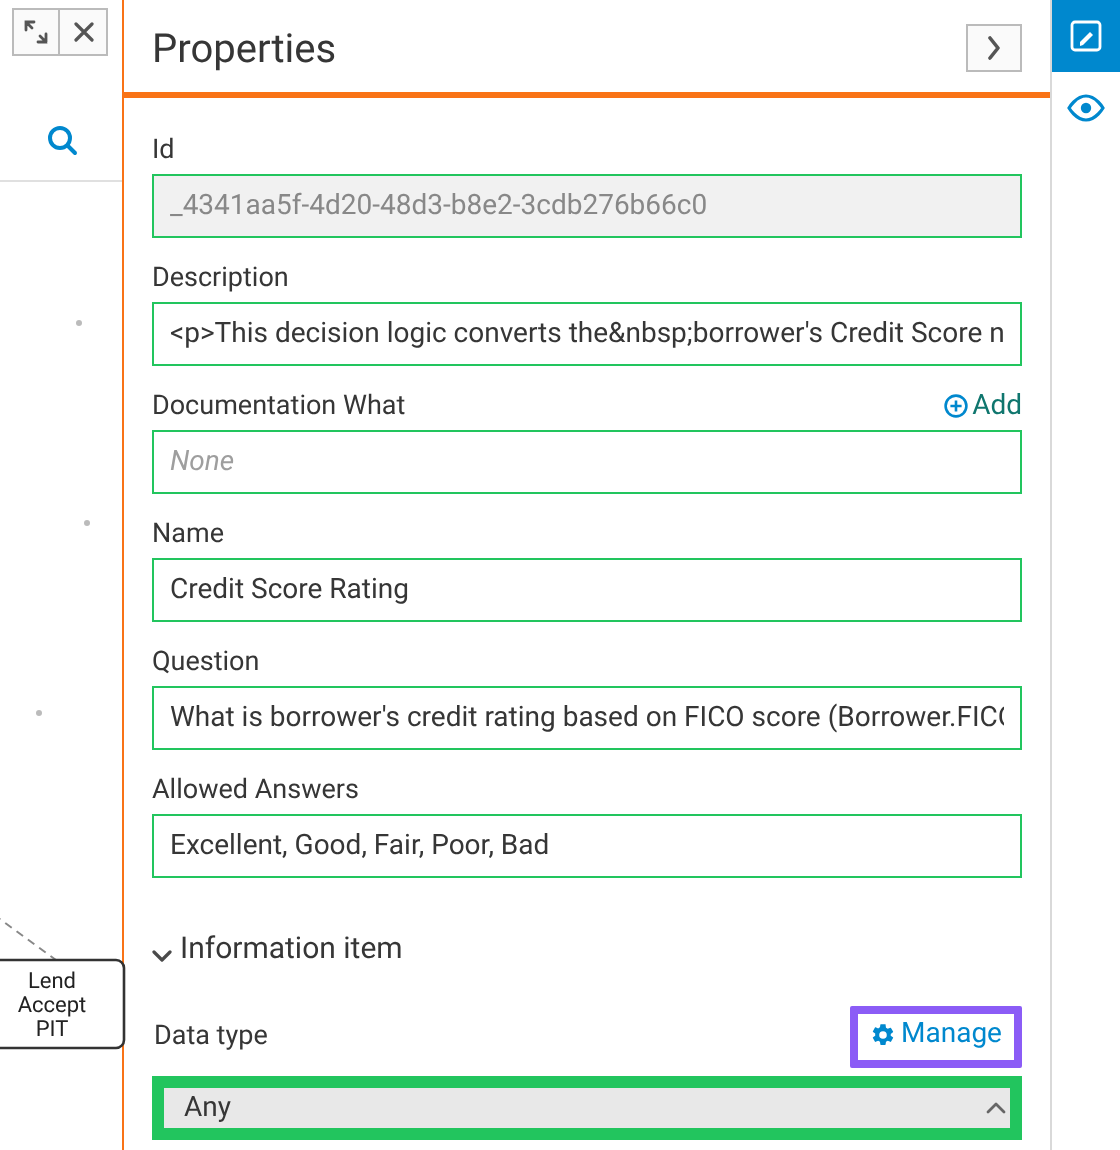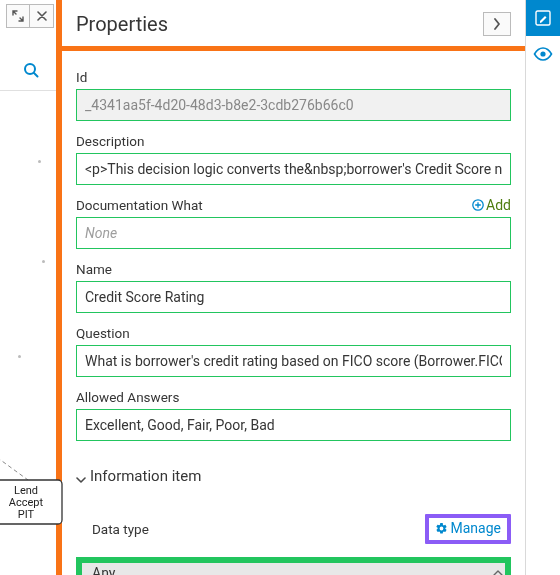--- a/index.html
+++ b/index.html
@@ -1,37 +1,37 @@
 <!DOCTYPE html>
 <html><head>
 <meta charset="utf-8">
 <style>
   * { box-sizing: border-box; margin: 0; padding: 0; }
   html, body { width: 560px; height: 575px; overflow: hidden; font-family: -apple-system, "Segoe UI", Roboto, "Helvetica Neue", Arial, sans-serif; font-size: 14px; color: #333; background: #fff; }
   .root { display: flex; width: 560px; height: 575px; }
   
-  .left-rail { width: 62px; border-right: 6px solid #f97316; position: relative; background: #fff; }
+  .left-rail { width: 62px; border-right: 1px solid #f97316; position: relative; background: #fff; }
   .rail-btn-group { position: absolute; top: 4px; left: 6px; display: flex; gap: 0; }
   .rail-btn { width: 24px; height: 24px; border: 1px solid #bbb; background: #fafafa; display: flex; align-items: center; justify-content: center; cursor: pointer; font-size: 11px; color: #555; }
   .rail-btn + .rail-btn { border-left: none; }
   .rail-search { position: absolute; top: 56px; left: 0; width: 62px; height: 28px; display: flex; align-items: center; justify-content: center; color: #0088ce; font-size: 16px; }
   .rail-divider { position: absolute; top: 90px; left: 0; right: 0; border-top: 1px solid #e0e0e0; }
   .rail-dot { width: 3px; height: 3px; background: #bbb; border-radius: 50%; position: absolute; }
   .canvas-scrap { position: absolute; left: -30px; top: 440px; width: 80px; }
   .canvas-scrap svg { overflow: visible; }
   
   .panel { flex: 1; border-right: 1px solid #d9d9d9; display: flex; flex-direction: column; background: #fff; min-width: 0; }
-  .panel-header { display: flex; align-items: center; justify-content: space-between; padding: 12px 14px 10px 14px; border-bottom: 5px solid #f97316; }
+  .panel-header { display: flex; align-items: center; justify-content: space-between; padding: 12px 14px 10px 14px; border-bottom: 3px solid #f97316; }
   .panel-title { font-size: 20px; font-weight: 400; color: #363636; }
   .panel-collapse { width: 28px; height: 24px; border: 1px solid #bbb; background: #fafafa; display: flex; align-items: center; justify-content: center; color: #555; cursor: pointer; }
   .panel-body { padding: 6px 14px 14px 14px; overflow-y: auto; flex: 1; }
   .field-label { font-size: 13.5px; color: #363636; margin-top: 12px; margin-bottom: 4px; display: block; }
   .field-row { display: flex; align-items: center; justify-content: space-between; margin-top: 12px; margin-bottom: 4px; }
   .field-row .field-label { margin: 0; }
-  .add-link { color: #4d7c0f; font-size: 14px; display: inline-flex; align-items: center; gap: 2px; cursor: pointer; }
+  .add-link { color: #0f766e; font-size: 14px; display: inline-flex; align-items: center; gap: 2px; cursor: pointer; }
   .input { width: 100%; height: 32px; border: 1px solid #22c55e; padding: 0 8px; font-size: 14px; color: #363636; background: #fff; font-family: inherit; }
   .input::placeholder { color: #9e9e9e; font-style: italic; }
   .input[readonly] { background: #f1f1f1; color: #888; }
   .section { margin-top: 26px; }
   .section-title { display: flex; align-items: flex-end; gap: 4px; color: #363636; font-size: 15px; cursor: pointer; }
   .section-title .chev { font-size: 12px; color: #4a4a4a; }
   .subfield { margin-top: 20px; }
   .manage-row { display: flex; align-items: center; justify-content: space-between; margin-bottom: 4px; }
   .manage-link { color: #0088ce; font-size: 14px; display: inline-flex; align-items: center; gap: 3px; cursor: pointer; }
   .gear { width: 13px; height: 13px; display: inline-block; }
@@ -127,21 +127,21 @@
           <span class="chev">
             <svg width="10" height="10" viewBox="0 0 10 10">
                 <path d="M1 3 L5 7 L9 3" stroke="#4a4a4a" stroke-width="1.6" fill="none" stroke-linecap="round" stroke-linejoin="round"></path>
               </svg>
           </span>
           <span>Information item</span>
         </div>
 
         <div class="subfield">
           <div class="manage-row">
-            <label class="field-label" style="margin:16px">Data type</label>
+            <label class="field-label" style="margin:1px">Data type</label>
             <span class="manage-highlight">
               <a class="manage-link">
                 <span class="gear">
                   <svg width="13" height="13" viewBox="0 0 24 24">
                       <path fill="#0088ce" d="M19.14 12.94a7.14 7.14 0 0 0 .05-.94 7.14 7.14 0 0 0-.05-.94l2.03-1.58a.5.5 0 0 0 .12-.64l-1.92-3.32a.5.5 0 0 0-.6-.22l-2.39.96a7.03 7.03 0 0 0-1.62-.94l-.36-2.54A.5.5 0 0 0 13.9 2h-3.84a.5.5 0 0 0-.49.42l-.36 2.54c-.58.24-1.12.55-1.62.94l-2.39-.96a.5.5 0 0 0-.6.22L2.68 8.48a.5.5 0 0 0 .12.64l2.03 1.58c-.03.31-.05.63-.05.94s.02.63.05.94l-2.03 1.58a.5.5 0 0 0-.12.64l1.92 3.32c.13.23.4.32.6.22l2.39-.96c.5.39 1.04.7 1.62.94l.36 2.54c.04.24.25.42.49.42h3.84c.24 0 .45-.18.49-.42l.36-2.54c.58-.24 1.12-.55 1.62-.94l2.39.96c.23.09.48 0 .6-.22l1.92-3.32a.5.5 0 0 0-.12-.64l-2.03-1.58zM12 15.5A3.5 3.5 0 1 1 12 8.5a3.5 3.5 0 0 1 0 7z"></path>
                     </svg>
                 </span>
                 <span>Manage</span>
               </a>
             </span>

